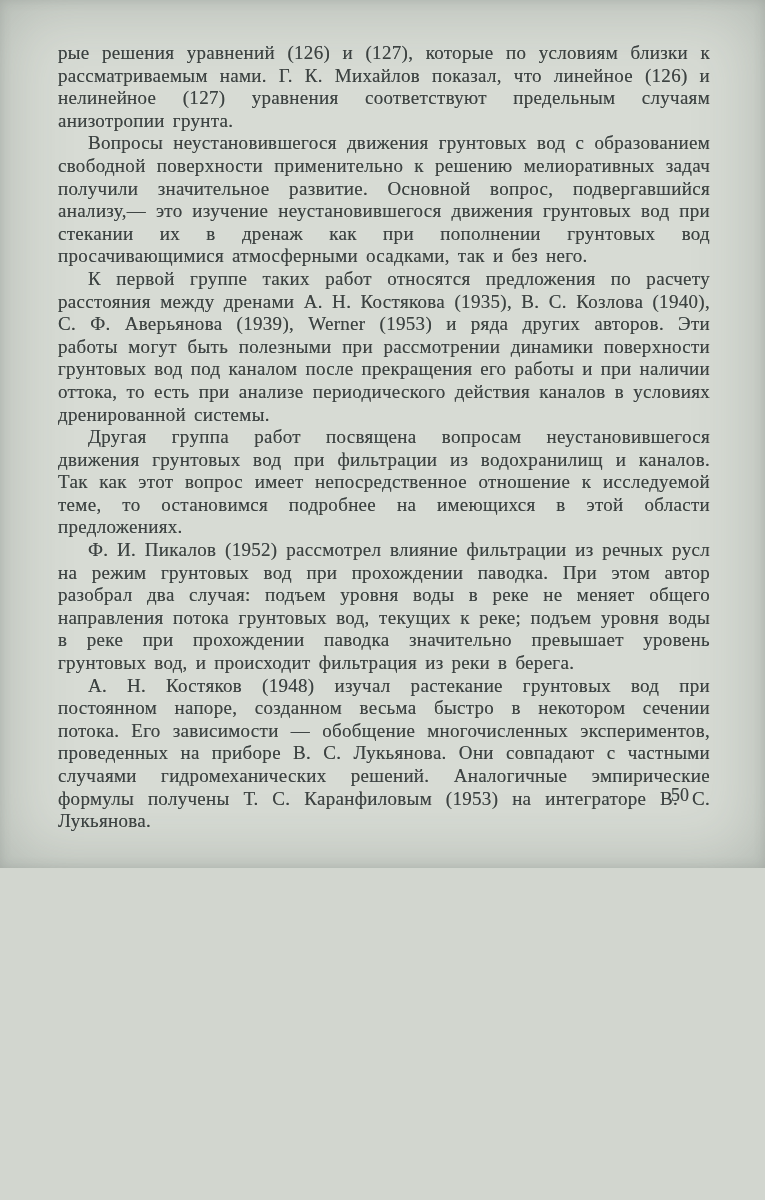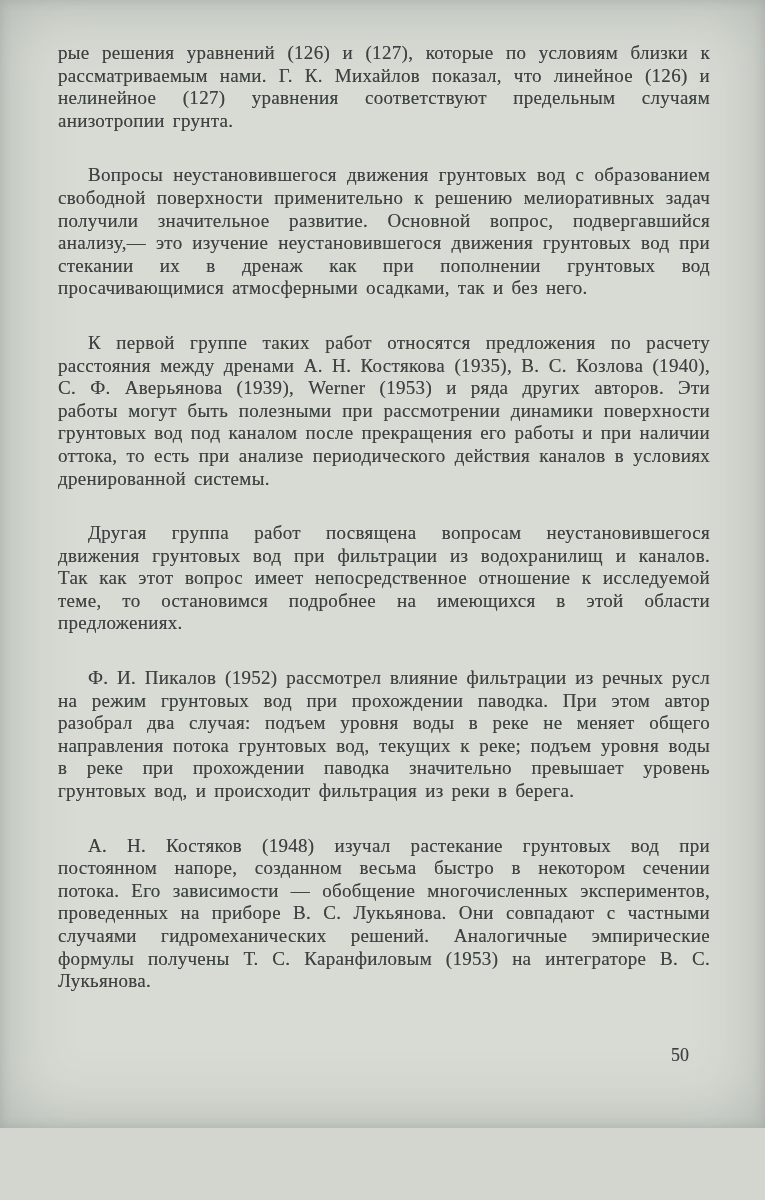--- a/index.html
+++ b/index.html
@@ -8,21 +8,21 @@
   }
   body {
     width: 765px;
     height: 1200px;
     background: #d2d6cf;
     overflow: hidden;
   }
   .page {
     position: relative;
     width: 765px;
-    height: 1128px;
+    height: 868px;
     box-sizing: border-box;
     background: #d7dbd4;
     box-shadow: inset 0 0 70px rgba(80, 92, 86, 0.30),
                 inset 0 0 12px rgba(70, 80, 75, 0.18);
     padding: 42px 55px 0 58px;
   }
   .text-block {
     font-family: "Liberation Serif", "DejaVu Serif", serif;
     font-size: 19px;
     line-height: 22.6px;
@@ -30,21 +30,20 @@
     text-align: justify;
     letter-spacing: 0.3px;
     word-spacing: 3px;
     text-shadow: 0 0 0.6px rgba(60, 66, 65, 0.55);
   }
   .text-block p {
     margin: 0;
   }
   .text-block p.indent {
     text-indent: 30px;
-    margin-top: 32px;
   }
   .page-number {
     position: absolute;
     right: 76px;
     bottom: 62px;
     font-family: "Liberation Serif", "DejaVu Serif", serif;
     font-size: 18px;
     color: #3c4241;
     text-shadow: 0 0 0.6px rgba(60, 66, 65, 0.55);
   }

